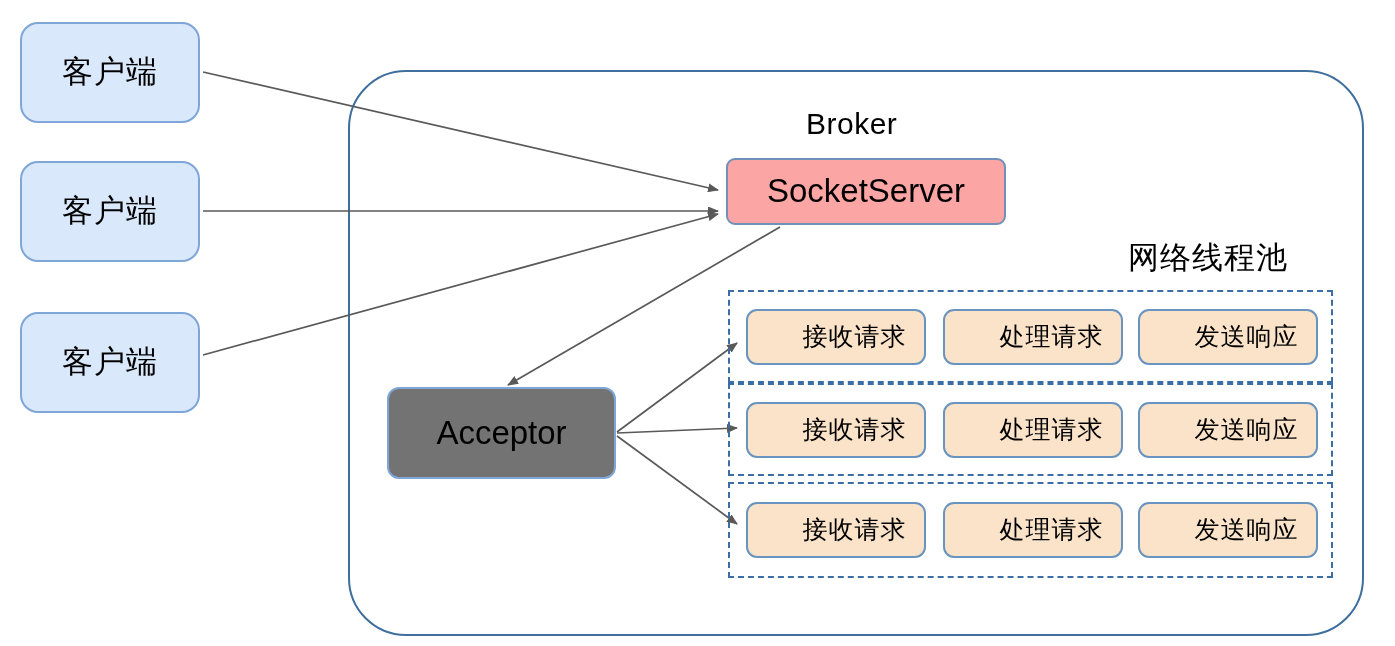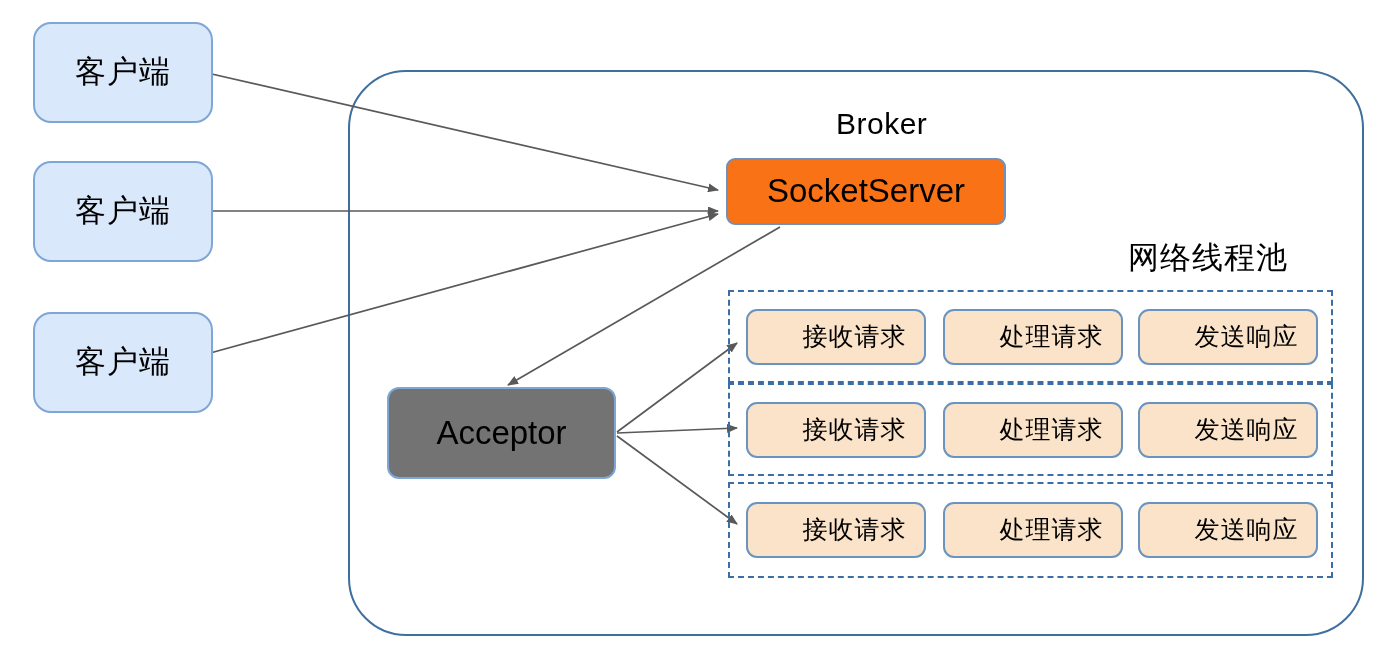--- a/index.html
+++ b/index.html
@@ -35,21 +35,20 @@
     color: #000000;
     line-height: 1.1;
     white-space: nowrap;
   }
   .client {
     background: #dae8fc;
     border: 2px solid #7ea6d6;
     border-radius: 18px;
     font-size: 31px;
     letter-spacing: 1px;
-    margin-left: 13px;
   }
   .broker-frame {
     position: absolute;
     box-sizing: border-box;
     border: 2px solid #3f6f9f;
     border-radius: 58px;
     background: transparent;
   }
   .broker-title {
     position: absolute;
@@ -57,21 +56,21 @@
     color: #000000;
     letter-spacing: 0.5px;
   }
   .pool-title {
     position: absolute;
     font-size: 31px;
     color: #000000;
     letter-spacing: 1px;
   }
   .socketserver {
-    background: #f97316;
+    background: #fca5a5;
     border: 2px solid #7090b8;
     border-radius: 9px;
     font-size: 33px;
   }
   .acceptor {
     background: #737373;
     border: 2px solid #7ea6d6;
     border-radius: 12px;
     font-size: 33px;
   }
@@ -124,21 +123,21 @@
   <div class="node client" style="left:20px; top:22px; width:180px; height:101px;">
     <span>客户端</span>
   </div>
   <div class="node client" style="left:20px; top:161px; width:180px; height:101px;">
     <span>客户端</span>
   </div>
   <div class="node client" style="left:20px; top:312px; width:180px; height:101px;">
     <span>客户端</span>
   </div>
 
-  <div class="broker-title" style="left:836px; top:107px;">Broker</div>
+  <div class="broker-title" style="left:806px; top:107px;">Broker</div>
 
   <div class="node socketserver" style="left:726px; top:158px; width:280px; height:67px;">
     <span>SocketServer</span>
   </div>
 
   <div class="node acceptor" style="left:387px; top:387px; width:229px; height:92px;">
     <span>Acceptor</span>
   </div>
 
   <div class="pool-title" style="left:1128px; top:237px;">网络线程池</div>

